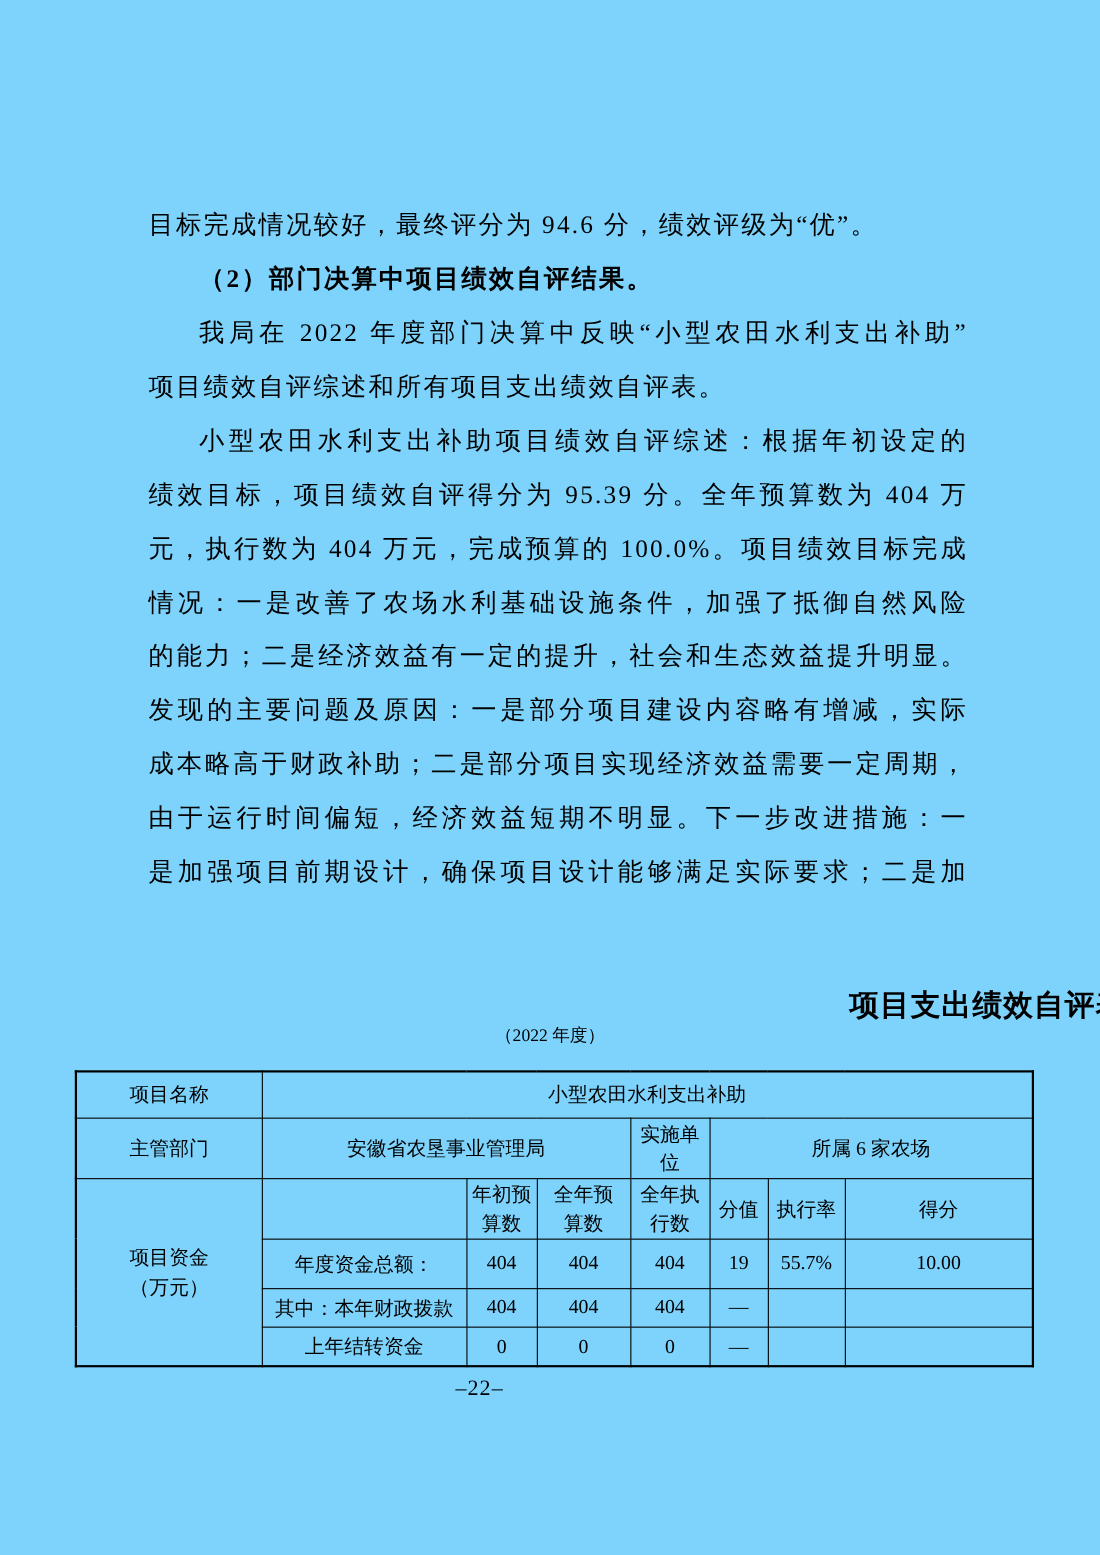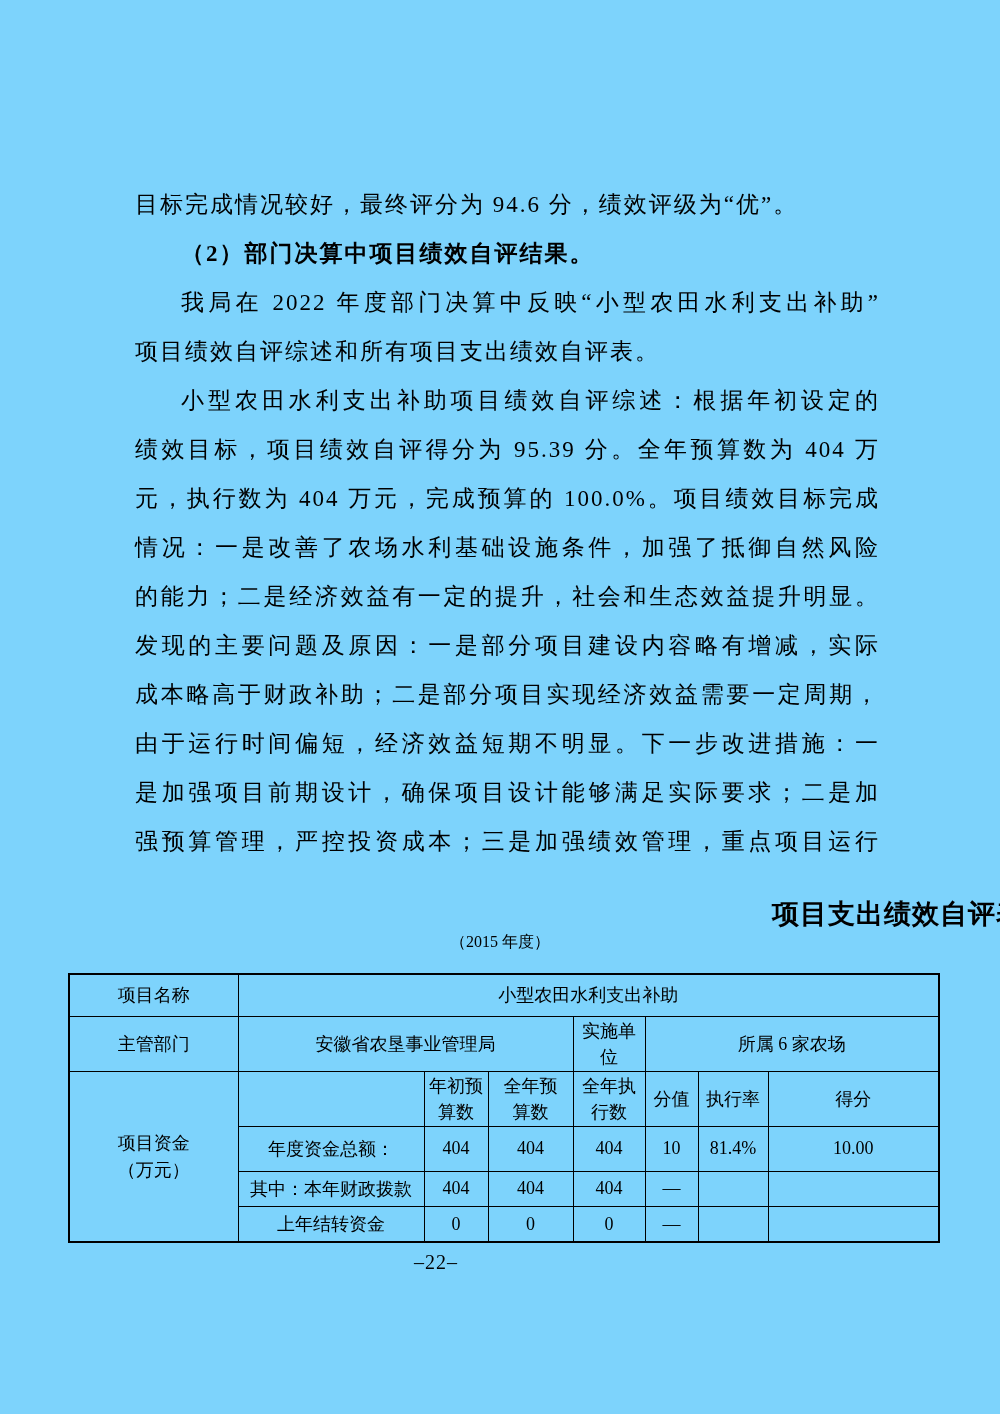--- a/index.html
+++ b/index.html
@@ -113,25 +113,24 @@
     <div class="line end">项目绩效自评综述和所有项目支出绩效自评表。</div>
     <div class="line indent">小型农田水利支出补助项目绩效自评综述：根据年初设定的</div>
     <div class="line">绩效目标，项目绩效自评得分为 95.39 分。全年预算数为 404 万</div>
     <div class="line">元，执行数为 404 万元，完成预算的 100.0%。项目绩效目标完成</div>
     <div class="line">情况：一是改善了农场水利基础设施条件，加强了抵御自然风险</div>
     <div class="line">的能力；二是经济效益有一定的提升，社会和生态效益提升明显。</div>
     <div class="line">发现的主要问题及原因：一是部分项目建设内容略有增减，实际</div>
     <div class="line">成本略高于财政补助；二是部分项目实现经济效益需要一定周期，</div>
     <div class="line">由于运行时间偏短，经济效益短期不明显。下一步改进措施：一</div>
     <div class="line">是加强项目前期设计，确保项目设计能够满足实际要求；二是加</div>
-    <div class="line">强预算管理，严控投资成本；三是加强绩效管理，重点项目运行</div>
   </div>
 
   <div class="doc-title">项目支出绩效自评表</div>
-  <div class="doc-subtitle">（2015 年度）</div>
+  <div class="doc-subtitle">（2022 年度）</div>
 
   <table class="selftable">
     <colgroup>
       <col style="width:169px">
       <col style="width:186px">
       <col style="width:64px">
       <col style="width:85px">
       <col style="width:72px">
       <col style="width:53px">
       <col style="width:70px">
@@ -161,22 +160,22 @@
 行数</td>
         <td>分值</td>
         <td>执行率</td>
         <td>得分</td>
       </tr>
       <tr class="r4">
         <td class="cell-left">年度资金总额：</td>
         <td>404</td>
         <td>404</td>
         <td>404</td>
-        <td>10</td>
-        <td>81.4%</td>
+        <td>19</td>
+        <td>55.7%</td>
         <td>10.00</td>
       </tr>
       <tr class="r5">
         <td class="cell-left">其中：本年财政拨款</td>
         <td>404</td>
         <td>404</td>
         <td>404</td>
         <td>—</td>
         <td></td>
         <td></td>

